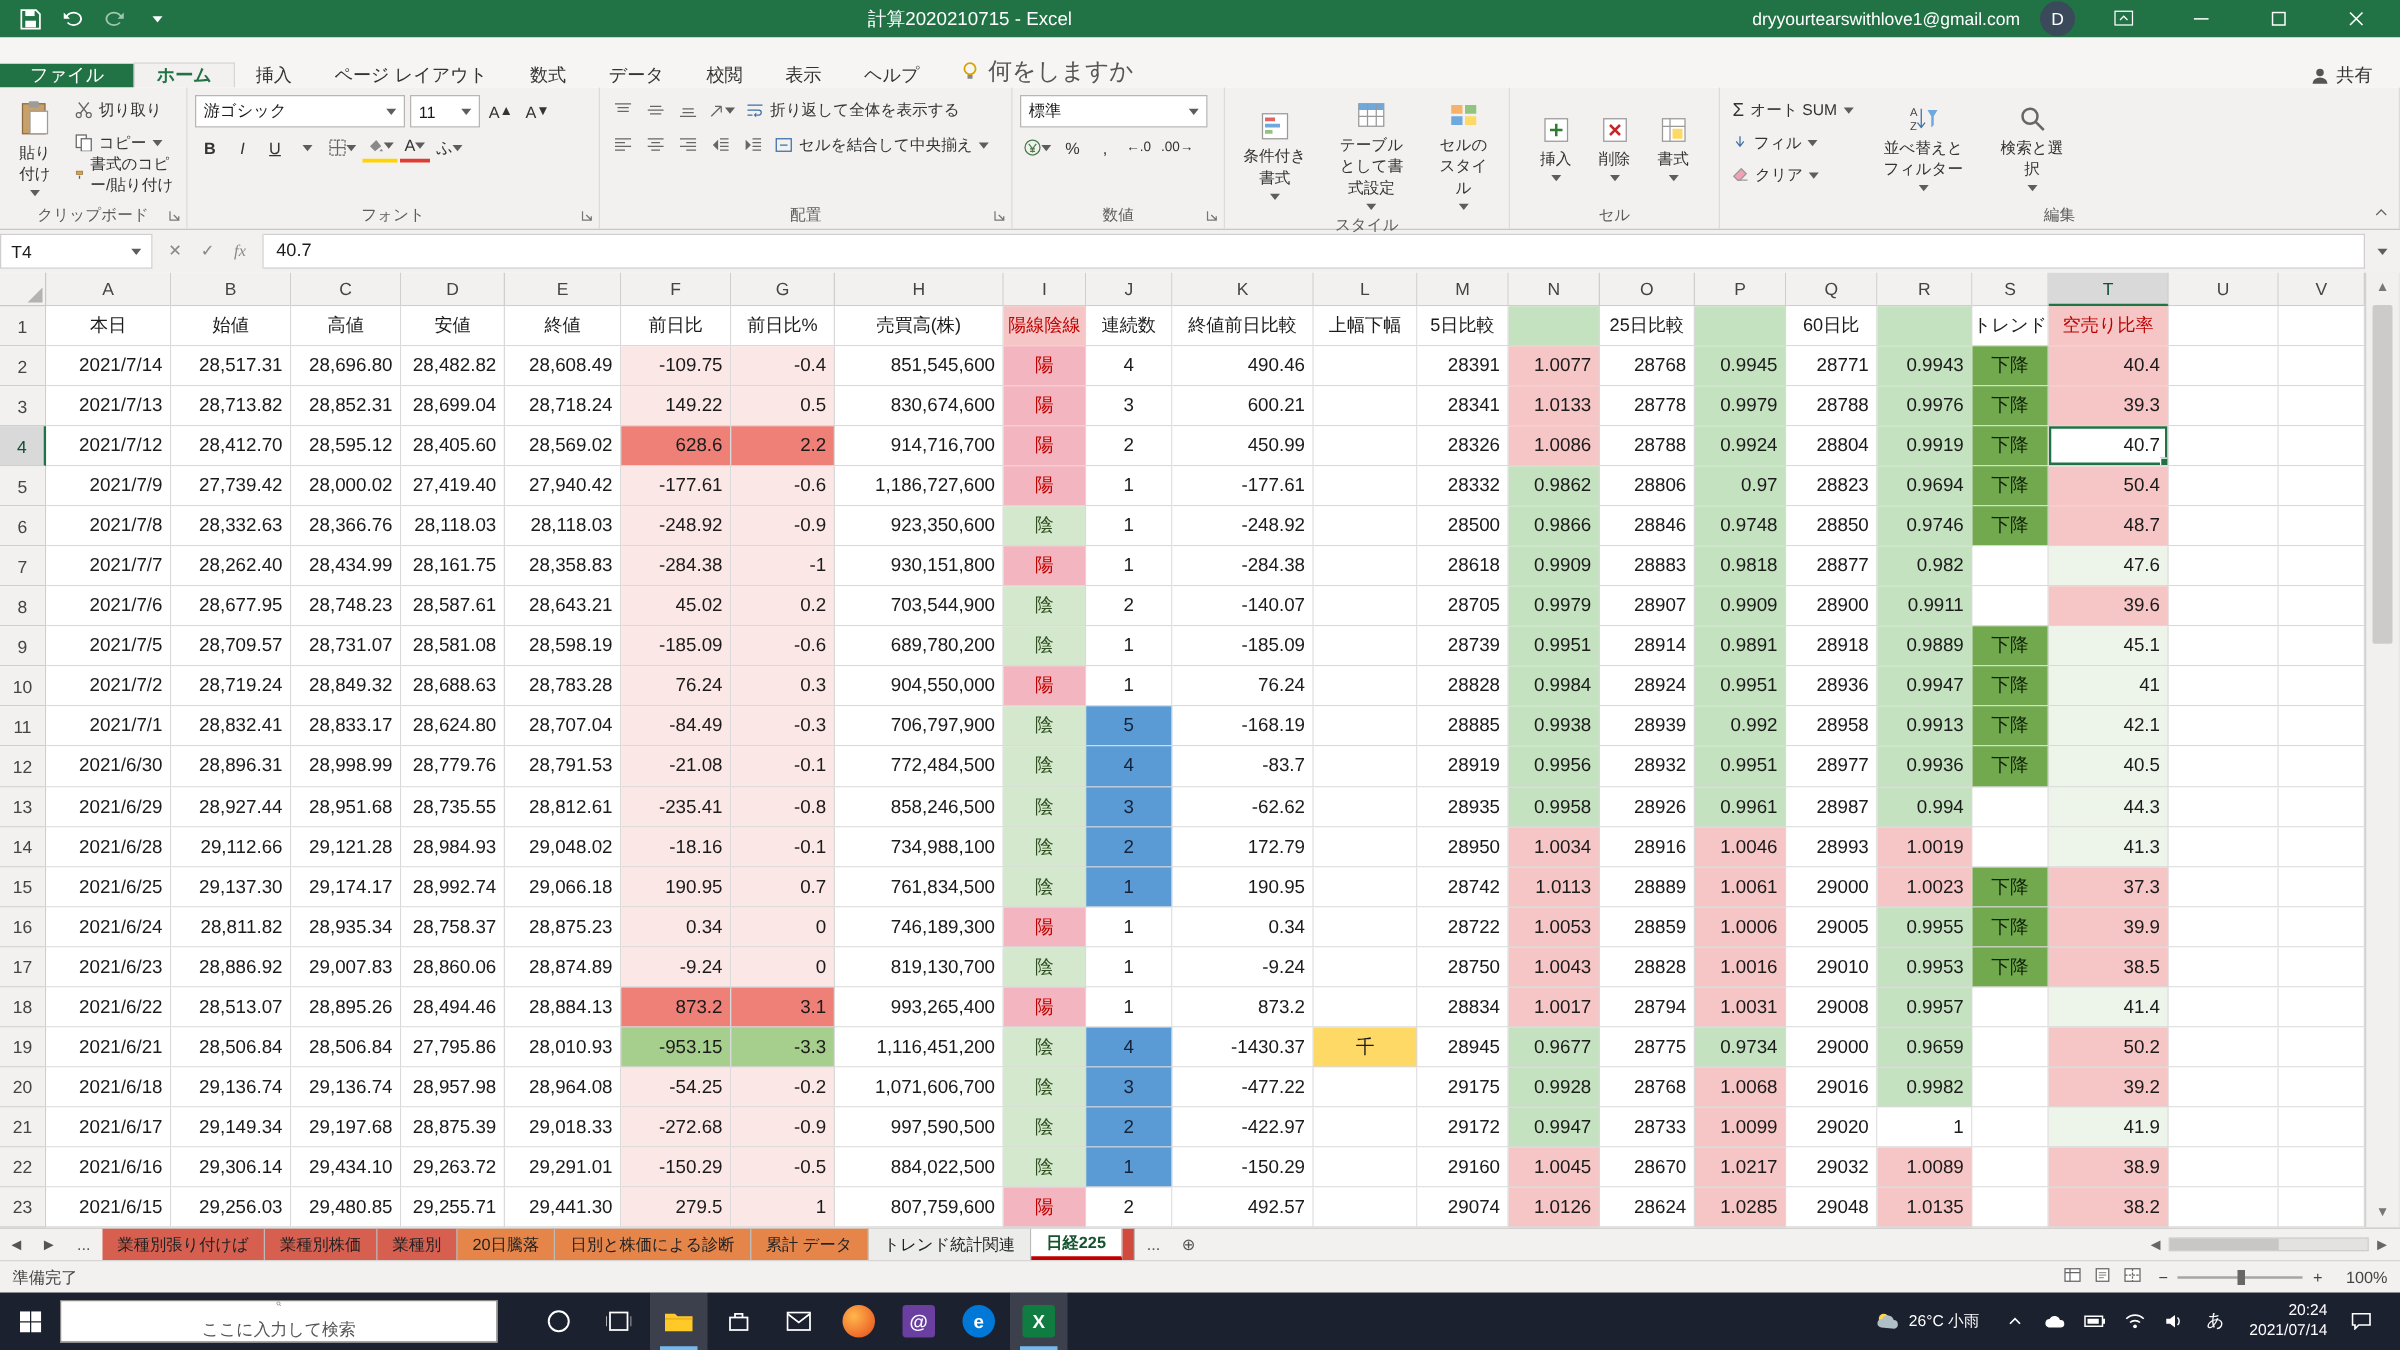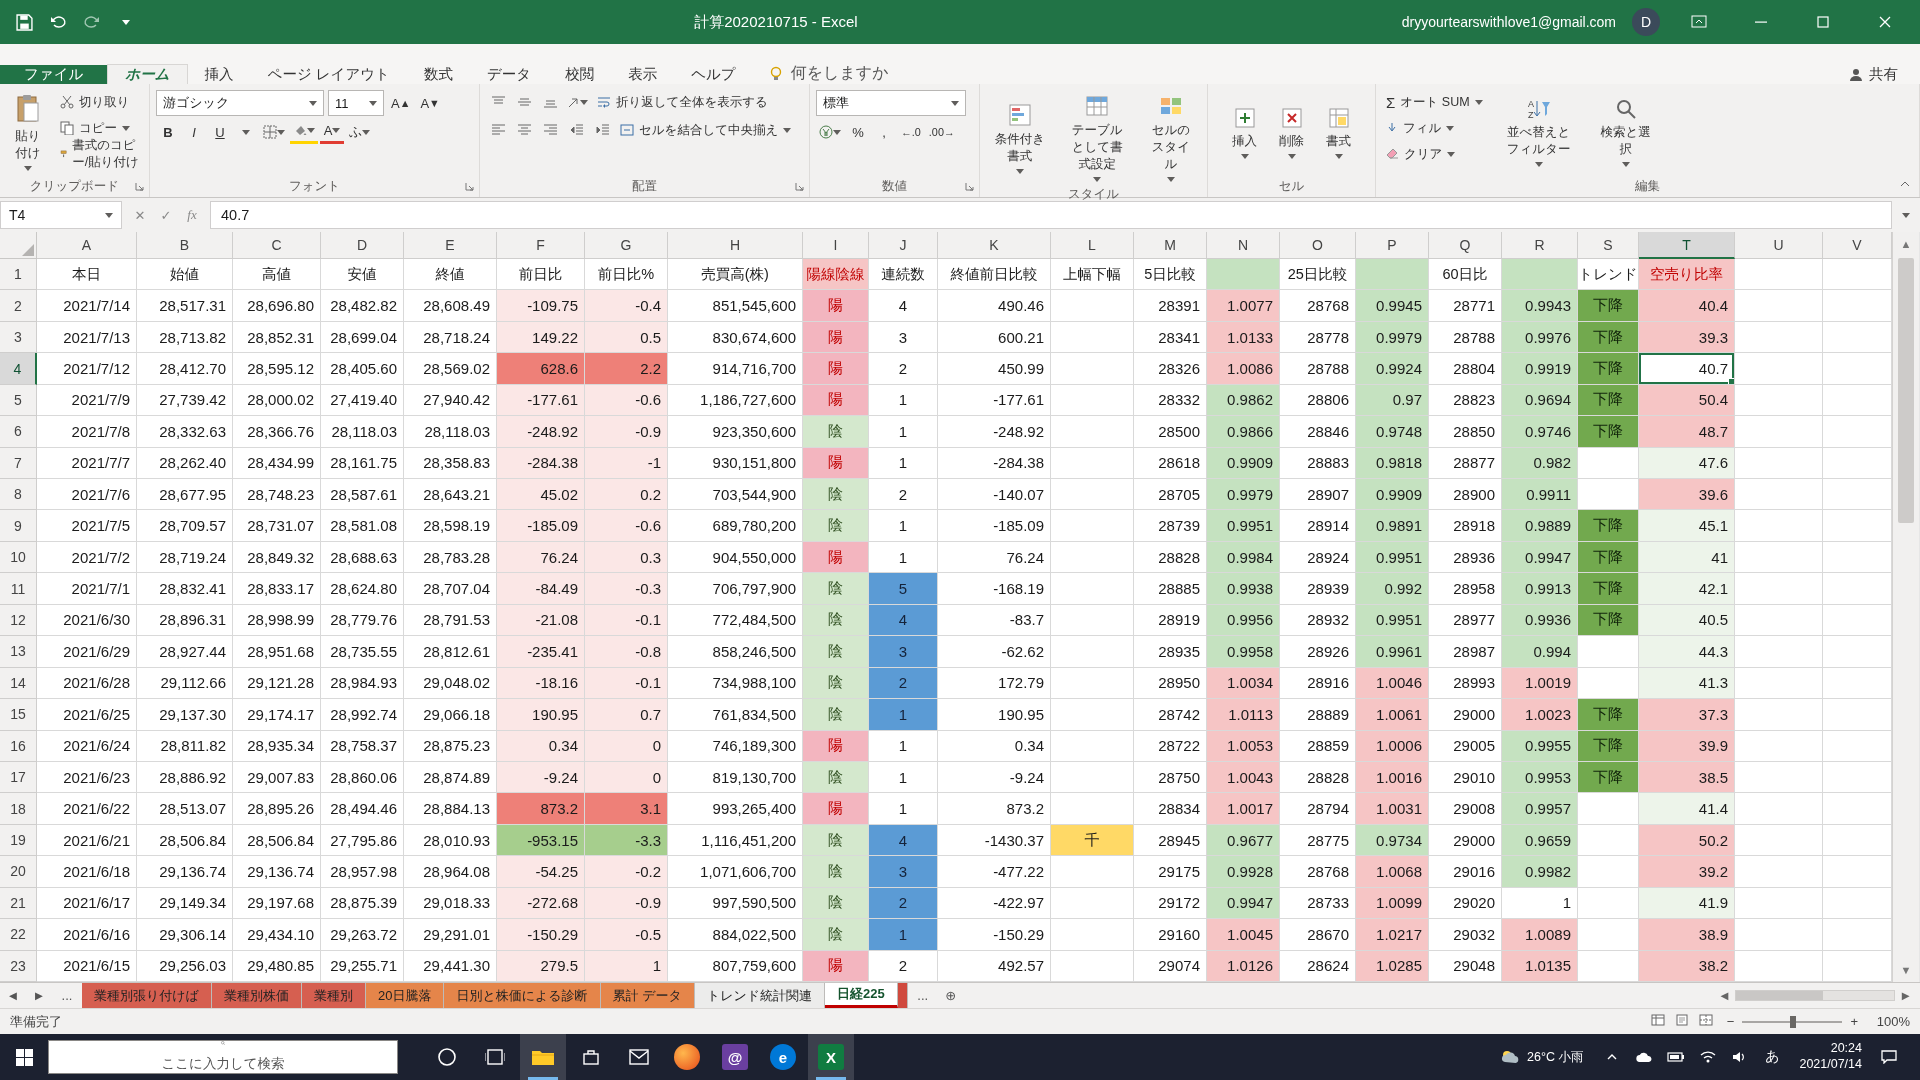--- a/index.html
+++ b/index.html
@@ -1,37 +1,37 @@
 <!DOCTYPE html>
 <html><head>
 <meta charset="utf-8">
 <style>
   * { box-sizing: border-box; margin: 0; padding: 0; }
   html,body { width:1920px; height:1080px; overflow:hidden; }
   body { font-family:"Liberation Sans","DejaVu Sans",sans-serif; font-size:14px; color:#1b1b1b; background:#fff; }
   .app { display:flex; flex-direction:column; width:1920px; height:1080px; }
 
   
-  .titlebar { height:44px; background:#217346; display:flex; align-items:center; color:#fff; flex:0 0 auto; }
+  .titlebar { height:30px; background:#217346; display:flex; align-items:center; color:#fff; flex:0 0 auto; }
   .qat { display:flex; align-items:center; gap:14px; padding:0 14px; }
   .qat .tbtn { width:20px; height:20px; display:flex; align-items:center; justify-content:center; cursor:pointer; }
   .tb-title { flex:1; text-align:center; font-size:15px; }
   .tb-right { display:flex; align-items:center; gap:16px; padding-right:12px; }
   .tb-account { font-size:14px; }
   .avatar { width:28px; height:28px; border-radius:50%; background:#3b4a5a; color:#fff; display:flex; align-items:center; justify-content:center; font-size:14px; }
   .wbtn { width:46px; height:38px; display:flex; align-items:center; justify-content:center; font-size:15px; }
   .car { width:0; height:0; border-left:4px solid transparent; border-right:4px solid transparent; border-top:5px solid #5f5d5b; display:inline-block; }
   .car.w { border-top-color:#fff; }
 
   
   .rtabs { height:40px; background:#f6f5f4; display:flex; align-items:flex-end; flex:0 0 auto; }
   .file-tab { background:#217346; color:#fff; padding:0 24px; display:flex; align-items:center; font-size:14.5px; }
   .rtab { padding:0 17px; display:flex; align-items:center; font-size:14.5px; color:#333; }
-  .rtab.active { background:#f2f1f0; color:#217346; border:1px solid #d8d6d4; border-bottom:none; font-weight:bold;font-style:italic; }
-  .tellme { display:flex; align-items:center; gap:8px; padding:0 16px; color:#555; font-size:16px; }
+  .rtab.active { background:#f2f1f0; color:#217346; border:1px solid #d8d6d4; border-bottom:none; font-weight:bold; }
+  .tellme { display:flex; align-items:center; gap:8px; padding:0 16px; color:#555; font-size:19px; }
   .rtabs-spacer { flex:1; }
   .share { display:flex; align-items:center; gap:6px; padding:0 22px; color:#333; font-size:14.5px; }
 
   
   .ribbon { height:114px; background:#f2f1f0; border-bottom:1px solid #c8c6c4; display:flex; flex:0 0 auto; position:relative; }
   .rgroup { position:relative; border-right:1px solid #ddDBd9; display:flex; flex-direction:column; padding:6px 6px 0 6px; }
   .rg-body { flex:1; display:flex; gap:6px; }
   .rg-label { height:22px; display:flex; align-items:center; justify-content:center; color:#5f5d5b; font-size:12.5px; gap:6px; }
   .launcher { position:absolute; right:3px; bottom:4px; width:13px; height:13px; display:flex; align-items:center; justify-content:center; }
   .bigbtn { display:flex; flex-direction:column; align-items:center; justify-content:center; gap:4px; padding:4px 8px; font-size:12.5px; color:#333; text-align:center; border-radius:2px; }

